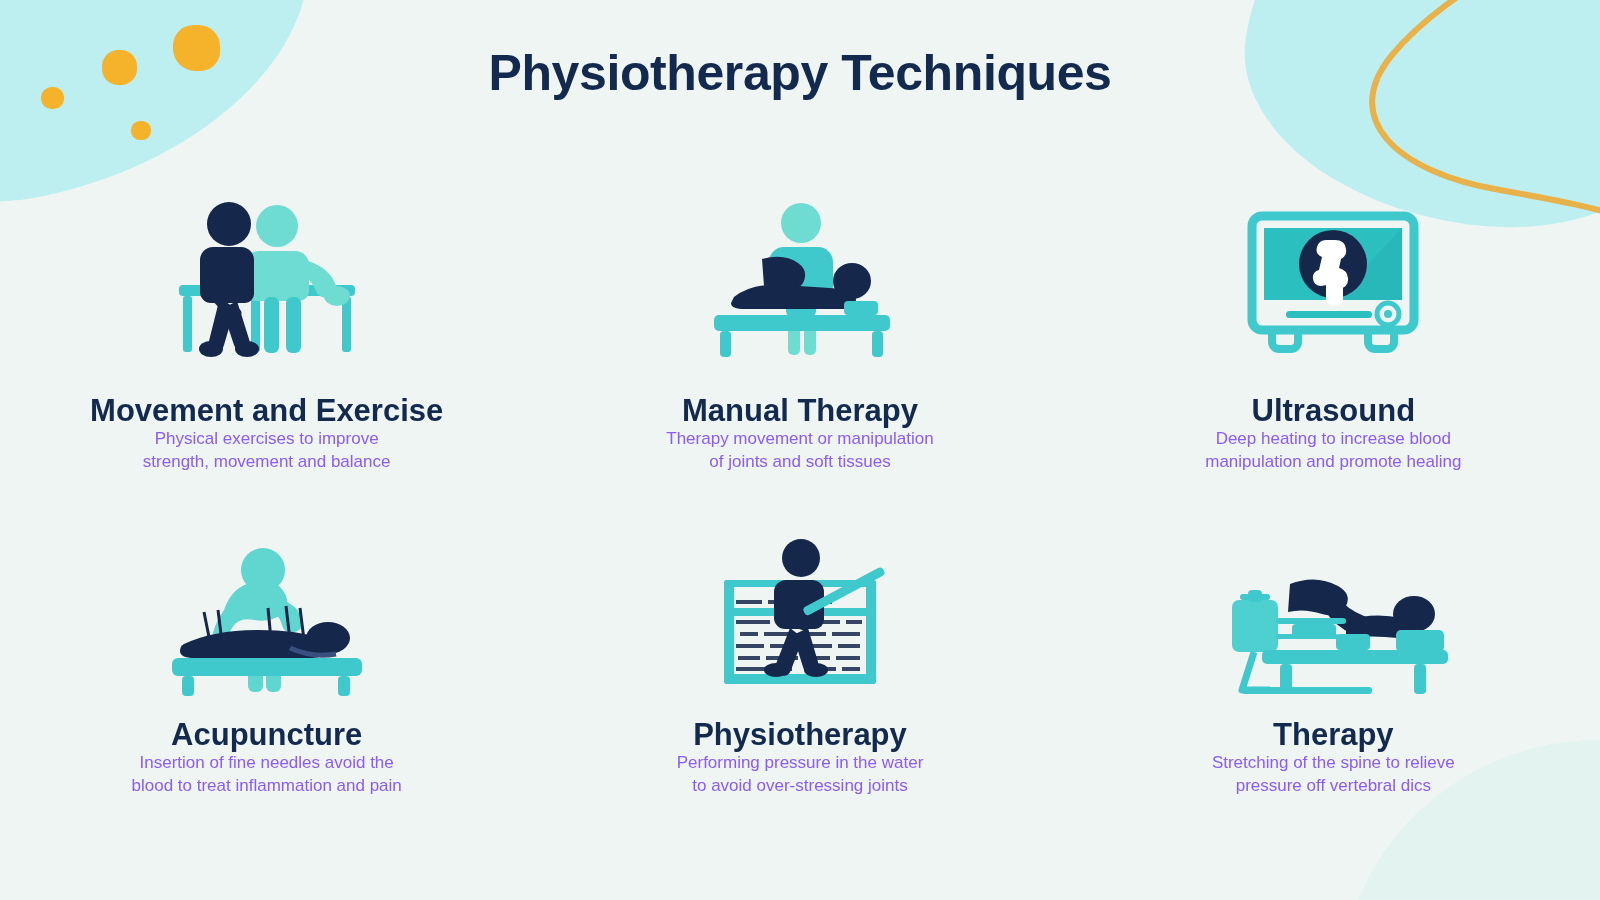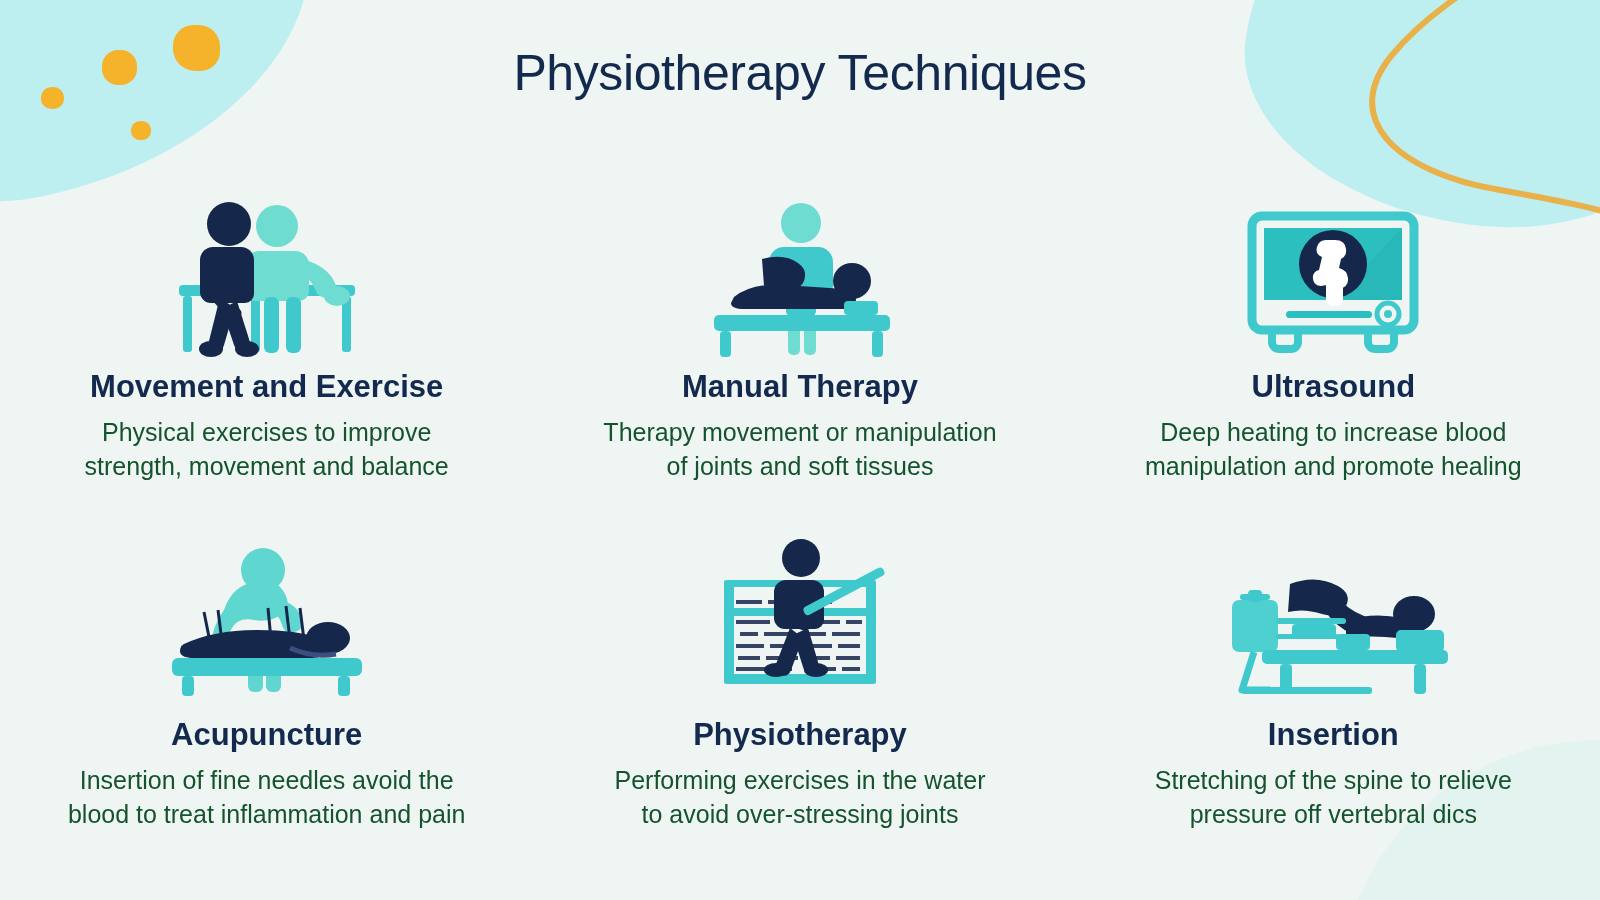--- a/index.html
+++ b/index.html
@@ -78,21 +78,21 @@
   }
 
   
   .title {
     position: absolute;
     left: 0;
     right: 0;
     top: 44px;
     text-align: center;
     font-size: 50px;
-    font-weight: normal;
+    font-weight: bold;
     letter-spacing: -0.4px;
     color: #132a4e;
     z-index: 4;
   }
 
   
   .grid {
     position: absolute;
     left: 0;
     top: 190px;
@@ -110,31 +110,30 @@
     box-sizing: border-box;
   }
   .icon-wrap {
     height: 172px;
     display: flex;
     align-items: flex-end;
     justify-content: center;
   }
   .icon-wrap svg { display: block; }
   .card-title {
-    margin-top: 8px;
+    margin-top: 32px;
     font-size: 31px;
     font-weight: bold;
     color: #132a4e;
     text-align: center;
     line-height: 1.1;
   }
   .card-desc {
-    margin-top: 12px;
-    font-size: 25px;
-    color: #14532d;
+    font-size: 17px;
+    color: #8b5cf6;
     text-align: center;
     line-height: 1.34;
     max-width: 470px;
   }
   
   .row2 .icon-wrap { height: 168px; }
   .row2 .card-title { margin-top: 22px; text-align: center; }
 </style>
 </head>
 <body>
@@ -320,21 +319,21 @@
           <path d="M90 92 l-14 36 q-3 8 4 11 q8 3 11 -5 l12 -32z" fill="#15274b"></path>
           <path d="M108 92 l10 34 q2 9 -5 11 q-8 2 -10 -6 l-10 -32z" fill="#15274b"></path>
           <ellipse cx="76" cy="134" rx="12" ry="7" fill="#15274b"></ellipse>
           <ellipse cx="116" cy="134" rx="12" ry="7" fill="#15274b"></ellipse>
 
           <rect x="104" y="72" width="90" height="9" rx="4" fill="#3fc9cd" transform="rotate(-28 104 76)"></rect>
         </svg>
       </div>
       <div class="card-title">Physiotherapy</div>
       <div class="card-desc">
-        <span>Performing exercises in the water</span><br>
+        <span>Performing pressure in the water</span><br>
         <span>to avoid over-stressing joints</span>
       </div>
     </div>
 
     <div class="card row2">
       <div class="icon-wrap">
         <svg width="230" height="150" viewBox="0 0 230 150">
 
           <path d="M72 38 q26 -10 48 2 q14 8 8 20 q-7 13 -24 8 q-18 -6 -34 -2z" fill="#15274b"></path>
           <path d="M116 48 q14 16 30 22 q10 4 6 14 q-5 10 -16 5 q-20 -9 -30 -26z" fill="#15274b"></path>
@@ -353,21 +352,21 @@
           <rect x="74" y="78" width="44" height="14" rx="4" fill="#3fc9cd"></rect>
 
           <rect x="44" y="104" width="186" height="14" rx="5" fill="#3fc9cd"></rect>
           <rect x="62" y="118" width="12" height="30" rx="4" fill="#3fc9cd"></rect>
           <rect x="196" y="118" width="12" height="30" rx="4" fill="#3fc9cd"></rect>
 
           <path d="M36 106 L24 144 h28" fill="none" stroke="#3fc9cd" stroke-width="7" stroke-linejoin="round"></path>
           <rect x="24" y="141" width="130" height="7" rx="3" fill="#3fc9cd"></rect>
         </svg>
       </div>
-      <div class="card-title">Insertion</div>
+      <div class="card-title">Therapy</div>
       <div class="card-desc">
         <span>Stretching of the spine to relieve</span><br>
         <span>pressure off vertebral dics</span>
       </div>
     </div>
 
   </div>
 </div>
 
 </body></html>

